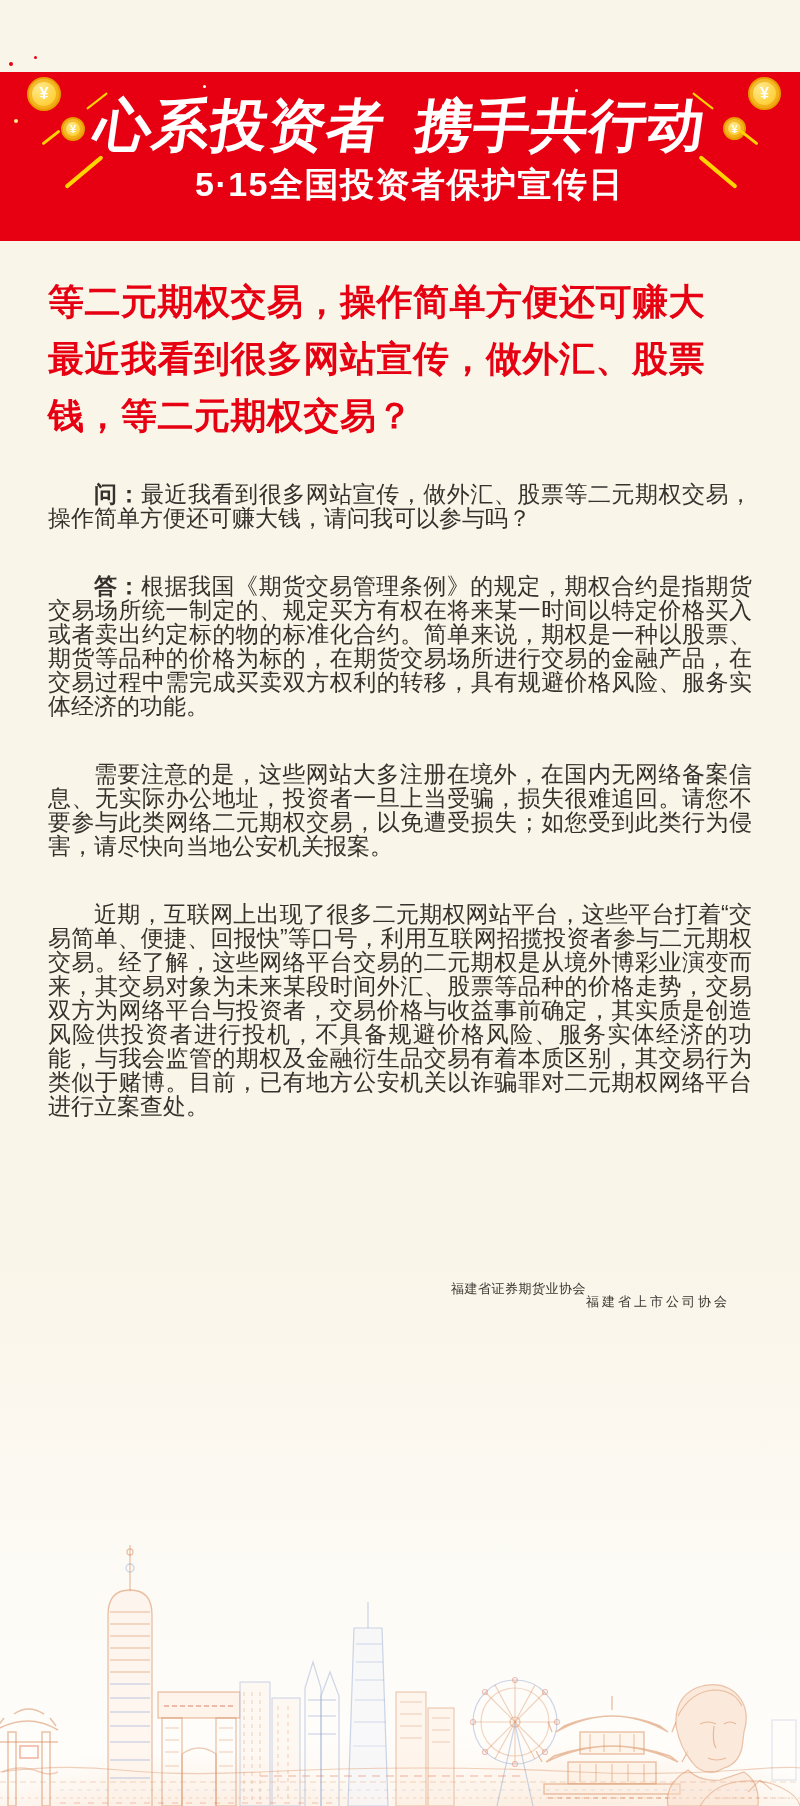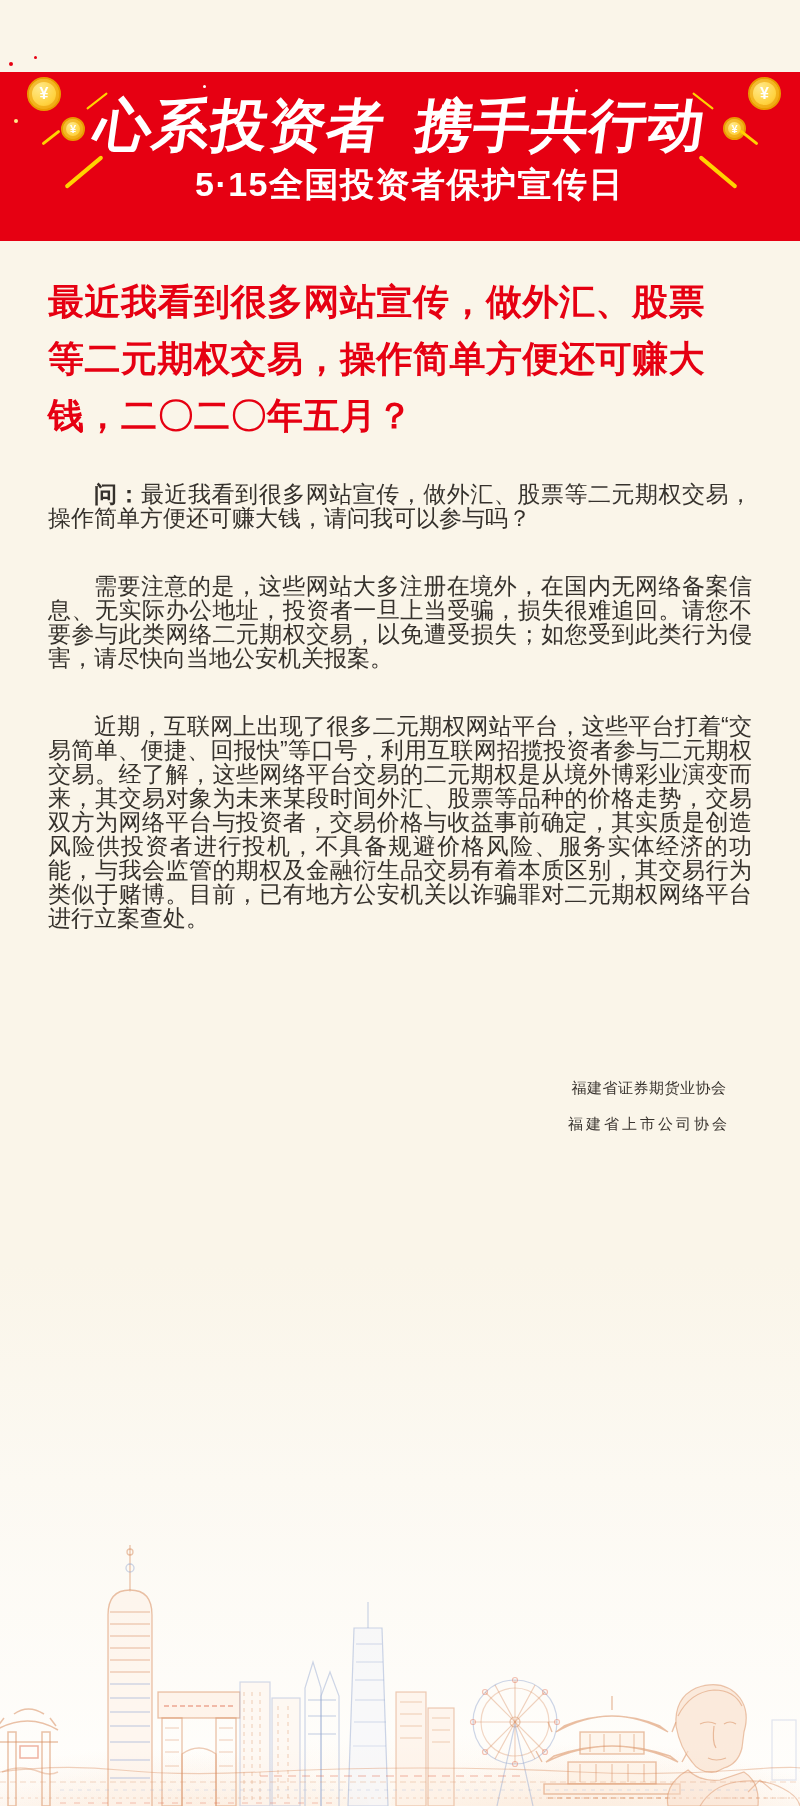--- a/index.html
+++ b/index.html
@@ -53,25 +53,25 @@
     margin:32px 0 38px 0;color:#e60012;font-weight:800;
     font-size:36px;line-height:57px;letter-spacing:.5px;
   }
   .para{
     margin:0 0 44px 0;font-size:23px;line-height:24px;color:#35312c;
     text-align:justify;text-indent:2em;
   }
   .plabel{font-weight:700;}
   .footer-block{
     width:max-content;margin:140px 22px 0 auto;
-    display:flex;flex-direction:column;align-items:center;
-    font-size:15px;line-height:36px;color:#3a3530;
+    display:flex;flex-direction:row;align-items:center;
+    font-size:13px;line-height:36px;color:#3a3530;
   }
   .footer-line1{letter-spacing:.5px;}
-  .footer-line2{letter-spacing:3px;}
+  .footer-line2{letter-spacing:3px;margin-top:26px;}
   .footer-line3{letter-spacing:2px;margin-top:1px;}
   
   .skyline{position:absolute;left:0;bottom:0;width:800px;height:286px;z-index:0;pointer-events:none;}
 </style>
 </head>
 <body>
 
 <div class="page">
 
   <span class="confetti a"></span>
@@ -99,27 +99,28 @@
     <span class="spark s1"></span>
     <span class="spark s2"></span>
     <span class="spark s3"></span>
 
     <h1 class="banner-title"><span class="skew">心系投资者 携手共行动</span></h1>
     <div class="banner-subtitle">5·15全国投资者保护宣传日</div>
   </div>
 
   <div class="content">
     <div class="headline">
+      <div>等二元期权交易，操作简单方便还可赚大</div>
       <div>最近我看到很多网站宣传，做外汇、股票</div>
-      <div>等二元期权交易，操作简单方便还可赚大</div>
-      <div>钱，二〇二〇年五月？</div>
+      <div>钱，等二元期权交易？</div>
     </div>
 
     <p class="para"><span class="plabel">问：</span><span>最近我看到很多网站宣传，做外汇、股票等二元期权交易，操作简单方便还可赚大钱，请问我可以参与吗？</span></p>
 
+    <p class="para"><span class="plabel">答：</span><span>根据我国《期货交易管理条例》的规定，期权合约是指期货交易场所统一制定的、规定买方有权在将来某一时间以特定价格买入或者卖出约定标的物的标准化合约。简单来说，期权是一种以股票、期货等品种的价格为标的，在期货交易场所进行交易的金融产品，在交易过程中需完成买卖双方权利的转移，具有规避价格风险、服务实体经济的功能。</span></p>
 
     <p class="para"><span>需要注意的是，这些网站大多注册在境外，在国内无网络备案信息、无实际办公地址，投资者一旦上当受骗，损失很难追回。请您不要参与此类网络二元期权交易，以免遭受损失；如您受到此类行为侵害，请尽快向当地公安机关报案。</span></p>
 
     <p class="para"><span>近期，互联网上出现了很多二元期权网站平台，这些平台打着“交易简单、便捷、回报快”等口号，利用互联网招揽投资者参与二元期权交易。经了解，这些网络平台交易的二元期权是从境外博彩业演变而来，其交易对象为未来某段时间外汇、股票等品种的价格走势，交易双方为网络平台与投资者，交易价格与收益事前确定，其实质是创造风险供投资者进行投机，不具备规避价格风险、服务实体经济的功能，与我会监管的期权及金融衍生品交易有着本质区别，其交易行为类似于赌博。目前，已有地方公安机关以诈骗罪对二元期权网络平台进行立案查处。</span></p>
 
     <div class="footer-block">
       <div class="footer-line1">福建省证券期货业协会</div>
       <div class="footer-line2">福建省上市公司协会</div>
     </div>
   </div>

